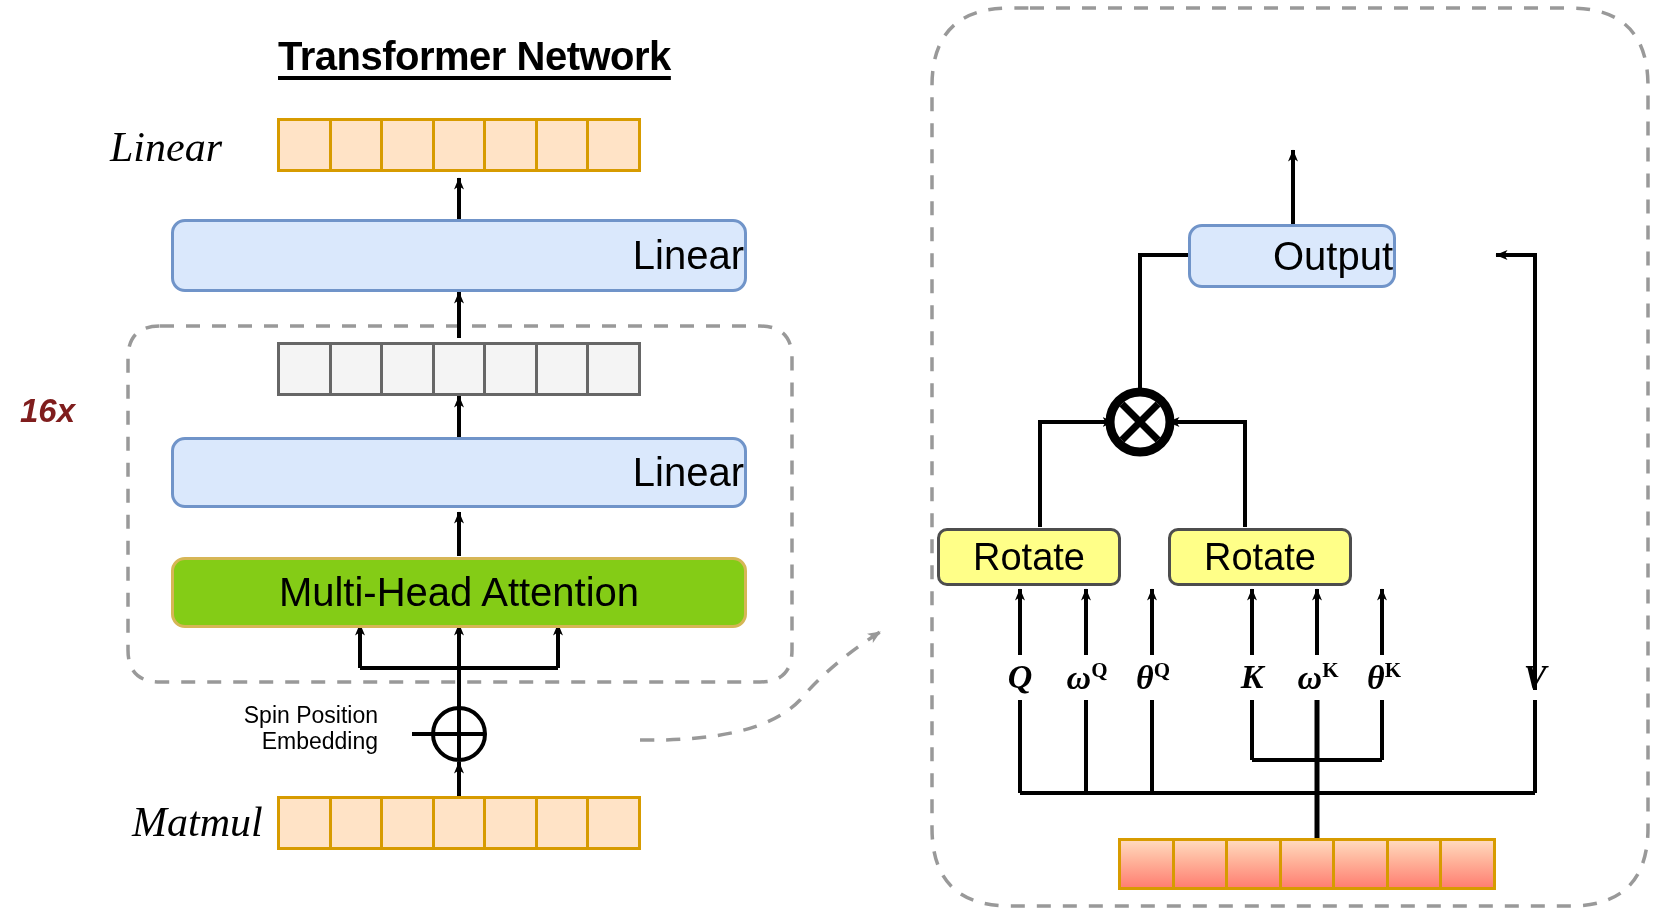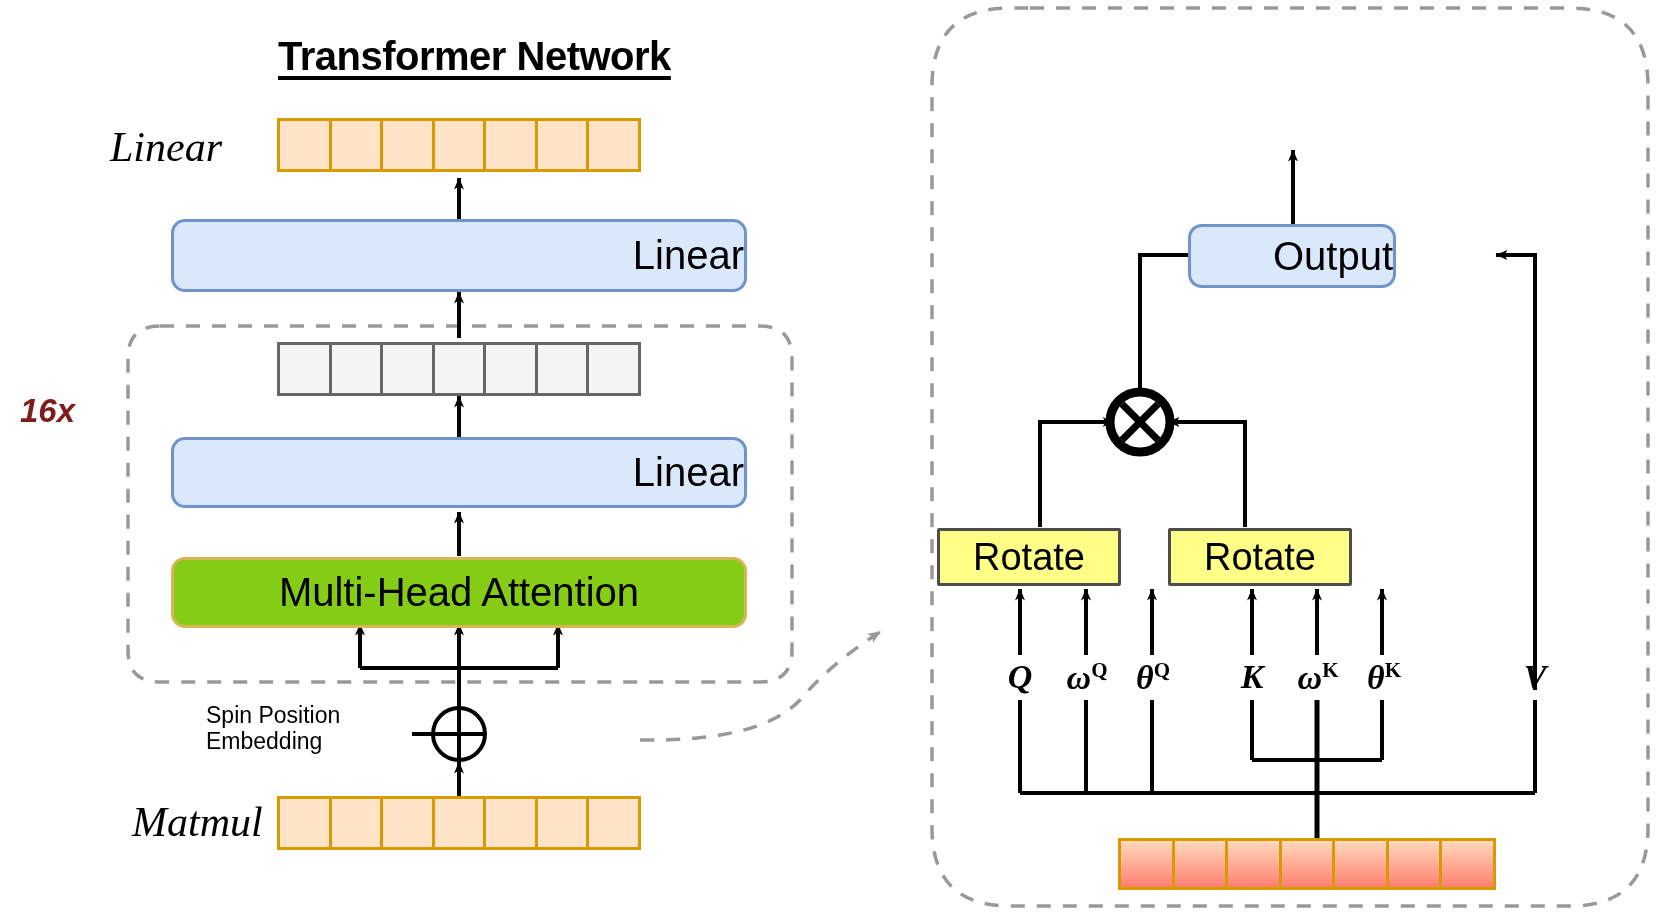--- a/index.html
+++ b/index.html
@@ -110,32 +110,32 @@
   }
   .node-yellow-soft {
     background: #84cc16;
     border: 3px solid #d6b656;
     border-radius: 14px;
     font-size: 40px;
   }
   .node-yellow-bright {
     background: #ffff88;
     border: 3px solid #4d4d4d;
-    border-radius: 2px;
+    border-radius: 10px;
     font-size: 38px;
   }
 
   
   .caption {
     position: absolute;
     font-family: "Liberation Sans", sans-serif;
     font-size: 23px;
     line-height: 1.12;
     color: #000000;
-    text-align: left;
+    text-align: right;
     white-space: nowrap;
   }
 
   
   .math {
     position: absolute;
     font-family: "Liberation Serif", serif;
     font-size: 34px;
     color: #000000;
     white-space: nowrap;

